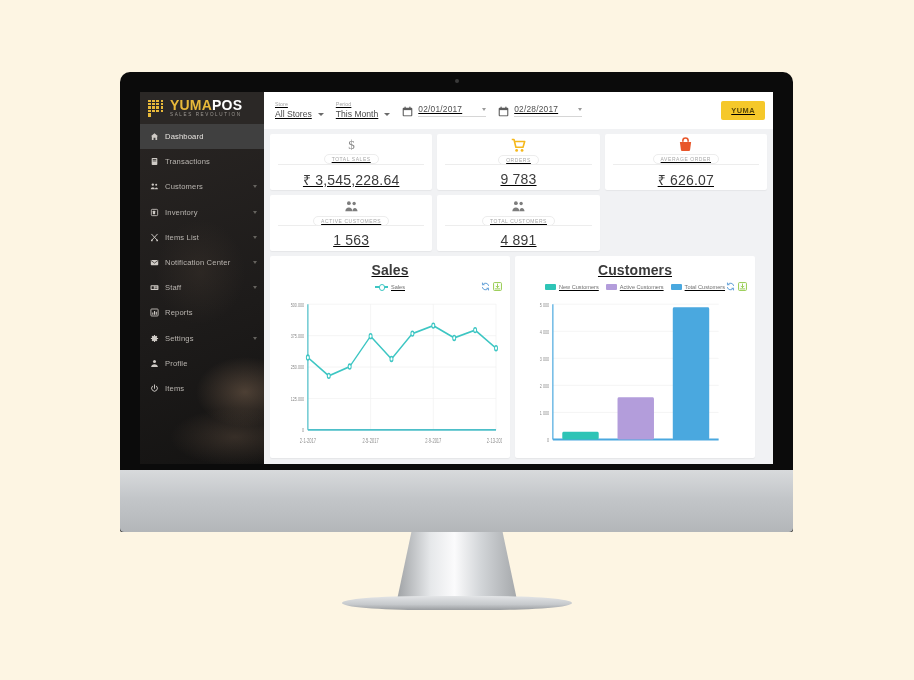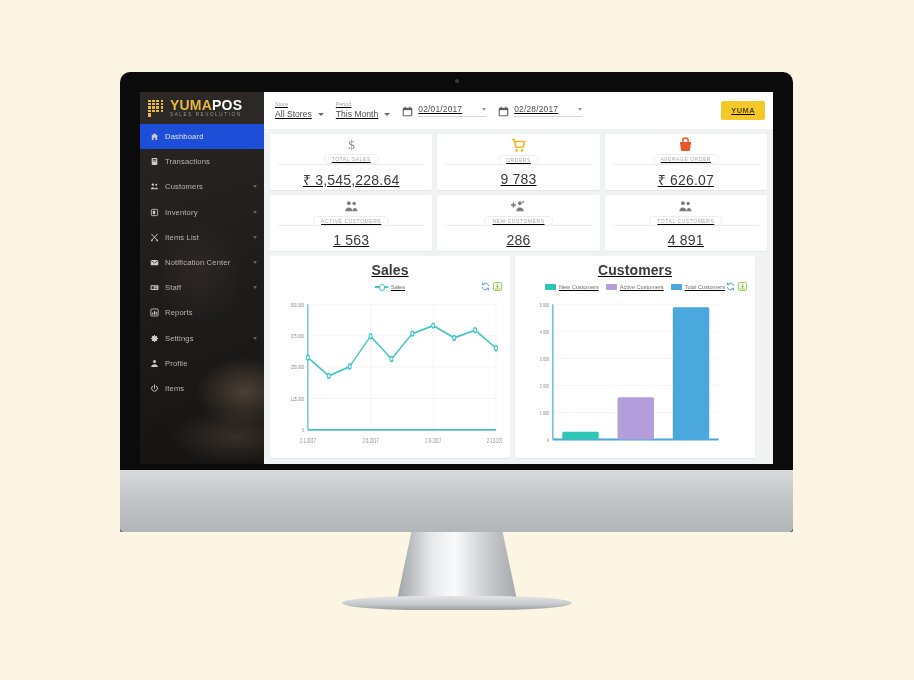--- a/index.html
+++ b/index.html
@@ -132,21 +132,21 @@
     height: 25.2px;
     display: flex;
     align-items: center;
     padding: 0 7px 0 9px;
     color: #b9b5b0;
     font-size: 7.6px;
     letter-spacing: .15px;
     cursor: pointer;
   }
   .nav-item.active {
-    background: #1d4ed8;
+    background: #404040;
     color: #e8e5e1;
   }
   .nav-ico {
     width: 11px;
     flex: 0 0 11px;
     display: flex;
     align-items: center;
     justify-content: center;
     color: #cfcbc6;
   }
@@ -584,33 +584,20 @@
               <svg width="15" height="15" viewBox="0 0 16 16" fill="#7d7d7d" style="color:#7d7d7d">
                 <circle cx="5.2" cy="4.4" r="2"></circle>
                 <circle cx="10.8" cy="4.8" r="1.8"></circle>
                 <path d="M1.4 13c0-2.4 1.8-3.9 3.8-3.9S9 10.6 9 13z"></path>
                 <path d="M9 13c0-2 1.1-3.4 2.6-3.4S14.4 11 14.4 13z"></path>
               </svg>
             </div>
             <div class="kpi-divider"></div>
             <div class="kpi-label">ACTIVE CUSTOMERS</div>
             <div class="kpi-value">1 563</div>
-          </div>
-          <div class="kpi">
-            <div class="kpi-icon">
-              <svg width="15" height="15" viewBox="0 0 16 16" fill="#7d7d7d" style="color:#7d7d7d">
-                <circle cx="9.4" cy="4.4" r="2"></circle>
-                <path d="M5.6 13c0-2.4 1.8-3.9 3.8-3.9S13.6 10.6 13.6 13z"></path>
-                <path d="M2.6 4.2v4.4M.4 6.4h4.4" stroke="currentColor" stroke-width="1.6" stroke-linecap="round"></path>
-                <circle cx="12.9" cy="3.2" r="1"></circle>
-              </svg>
-            </div>
-            <div class="kpi-divider"></div>
-            <div class="kpi-label">NEW CUSTOMERS</div>
-            <div class="kpi-value">286</div>
           </div>
           <div class="kpi">
             <div class="kpi-icon">
               <svg width="15" height="15" viewBox="0 0 16 16" fill="#7d7d7d" style="color:#7d7d7d">
                 <circle cx="5.2" cy="4.4" r="2"></circle>
                 <circle cx="10.8" cy="4.8" r="1.8"></circle>
                 <path d="M1.4 13c0-2.4 1.8-3.9 3.8-3.9S9 10.6 9 13z"></path>
                 <path d="M9 13c0-2 1.1-3.4 2.6-3.4S14.4 11 14.4 13z"></path>
               </svg>
             </div>

